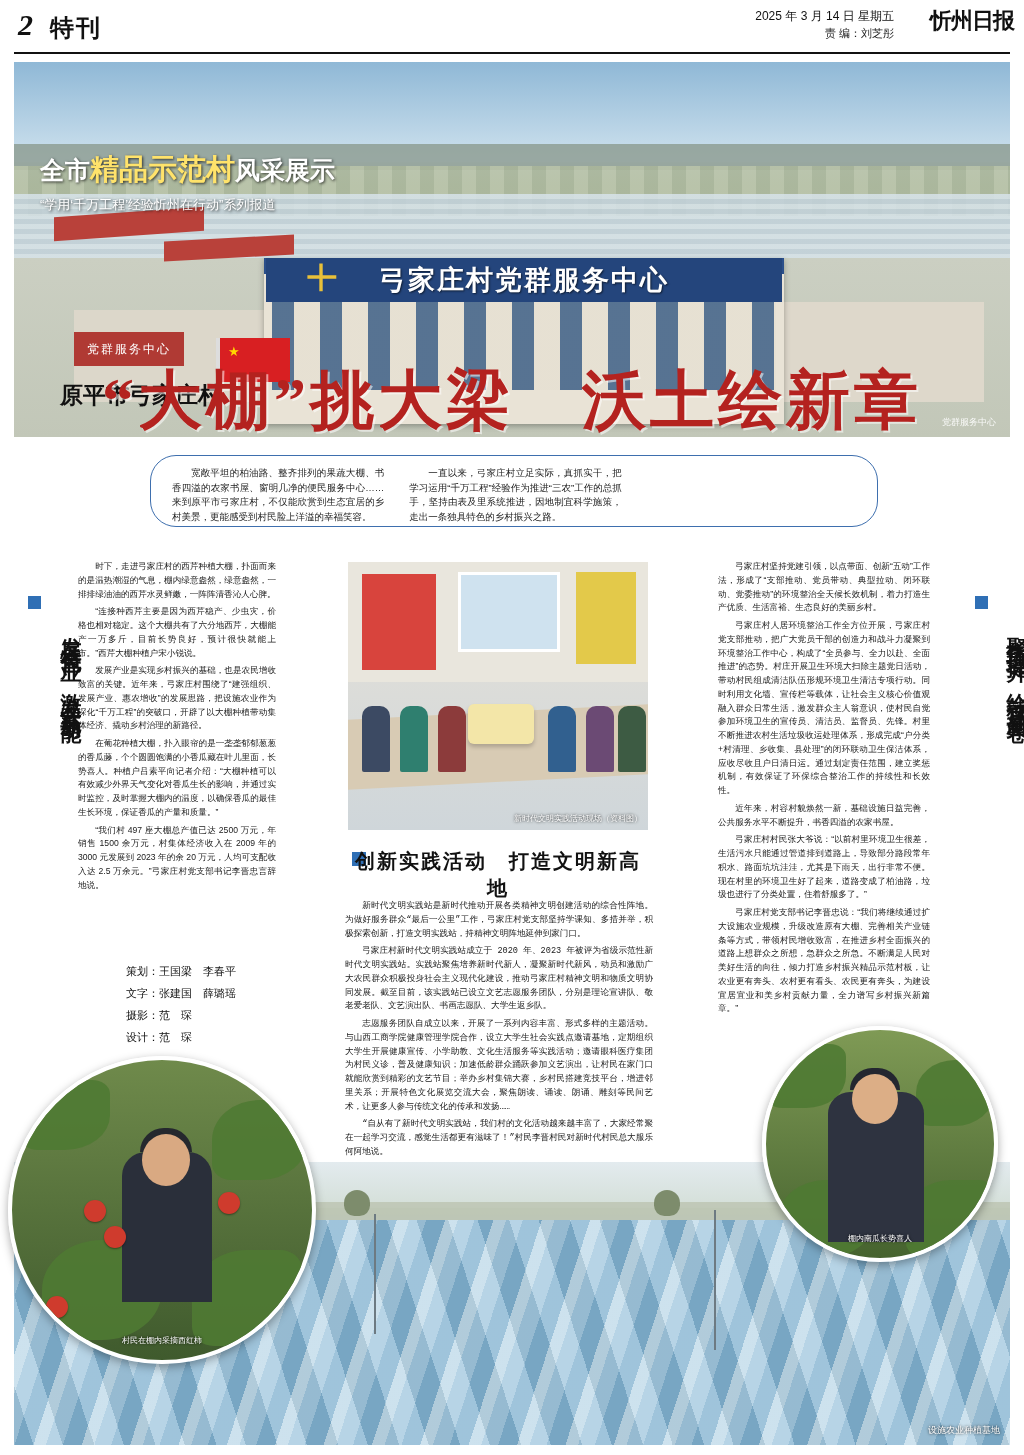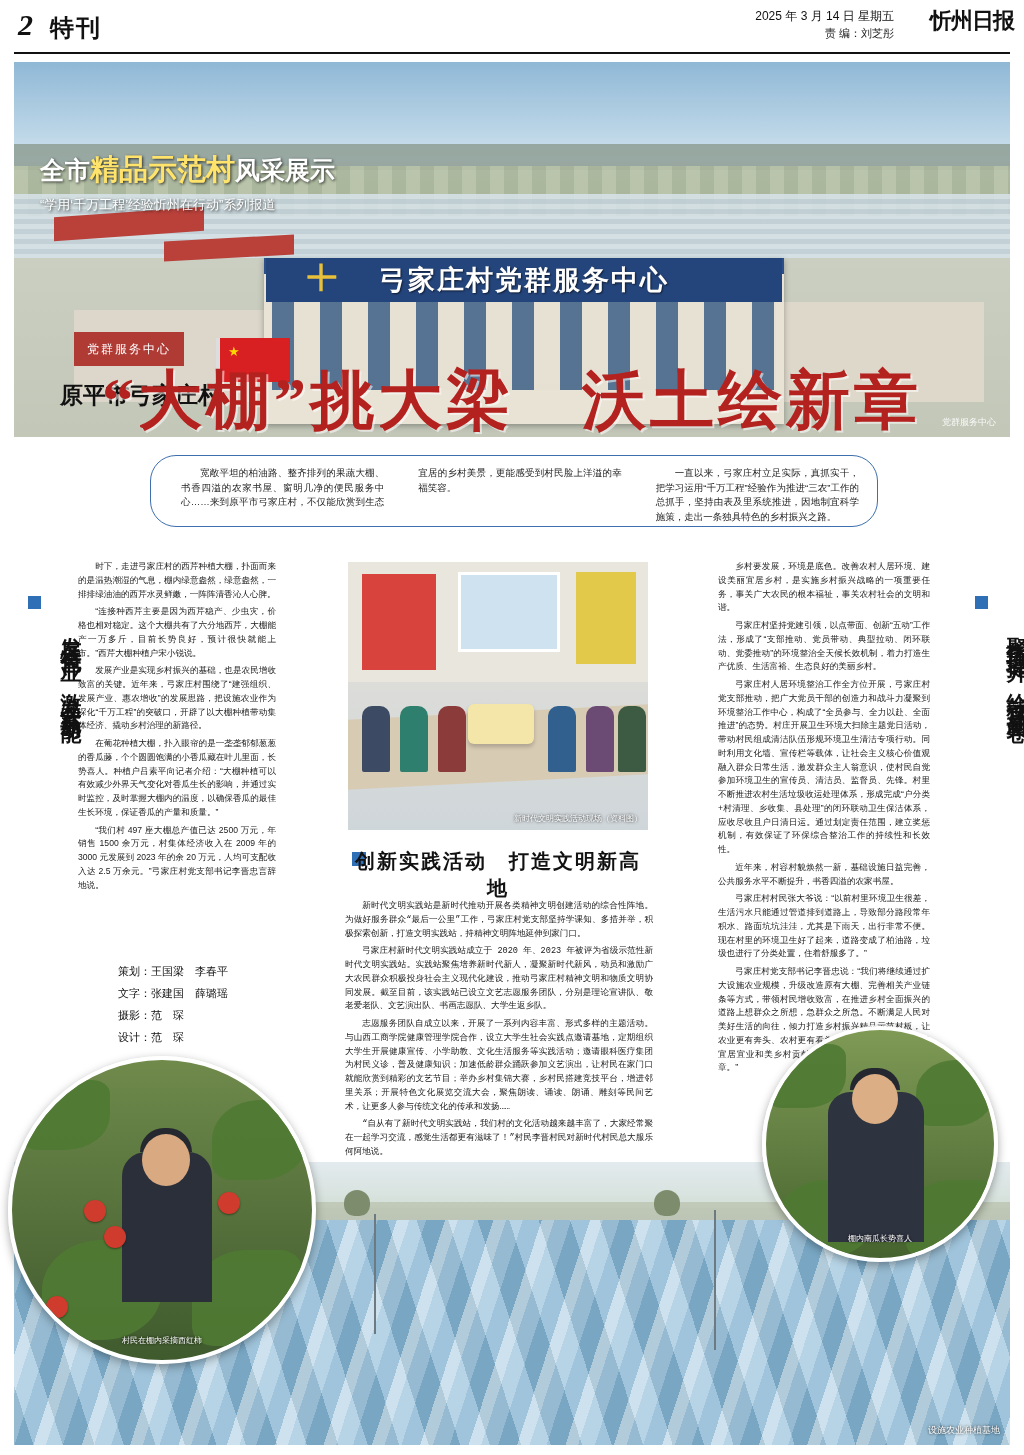--- a/index.html
+++ b/index.html
@@ -70,21 +70,21 @@
   
   .headline{position:absolute;left:14px;top:357px;width:996px;text-align:center;
     font-family:"Liberation Serif","DejaVu Serif",serif;font-weight:bold;font-size:64px;color:#b4221f;
     letter-spacing:4px;text-shadow:2px 2px 0 rgba(255,255,255,.55);}
 
   
   .leadbox{position:absolute;left:150px;top:455px;width:726px;height:70px;
     border:1px solid #3e6fae;border-radius:26px;}
   .leadbox .cols{position:absolute;left:18px;top:10px;width:690px;
     column-count:3;column-gap:22px;font-size:9.5px;line-height:1.55;color:#222;text-align:justify;}
-  .leadbox .cols p{margin:0 0 5px 12px;text-indent:2em;}
+  .leadbox .cols p{margin:0 0 5px 3px;text-indent:2em;}
 
   
   .vtitle{position:absolute;width:64px;writing-mode:vertical-rl;text-orientation:upright;
     font-family:"Liberation Serif","DejaVu Serif",serif;font-weight:bold;font-size:21px;
     letter-spacing:5px;color:#111;line-height:1.25;}
   .vmark{position:absolute;width:13px;height:13px;background:#2f6fb5;}
 
   
   .col{position:absolute;font-size:8.6px;line-height:1.6;text-align:justify;color:#1a1a1a;}
   .col p{margin:0 0 4px 0;text-indent:2em;}
@@ -104,21 +104,21 @@
   .mp-cake{position:absolute;left:120px;top:142px;width:66px;height:40px;background:#f3e6a8;border-radius:6px;
     box-shadow:0 3px 4px rgba(0,0,0,.2);}
   .mp-p{position:absolute;bottom:58px;width:28px;height:66px;border-radius:10px 10px 2px 2px;}
   .mid-caption{position:absolute;right:6px;bottom:6px;font-size:8px;color:#fff;text-shadow:0 0 3px #000;}
 
   .mid-head{position:absolute;left:348px;top:848px;width:300px;text-align:center;
     font-family:"Liberation Serif","DejaVu Serif",serif;font-weight:bold;font-size:20px;letter-spacing:2px;color:#111;}
   .mid-head-mark{position:absolute;left:352px;top:852px;width:14px;height:14px;background:#2f6fb5;}
 
   
-  .credits{position:absolute;left:118px;top:960px;width:170px;font-size:11px;line-height:2;
+  .credits{position:absolute;left:126px;top:960px;width:170px;font-size:11px;line-height:2;
     font-family:"Liberation Serif","DejaVu Serif",serif;color:#111;}
   .credits div{white-space:pre;}
 
   
   .pano{position:absolute;left:14px;top:1162px;width:996px;height:283px;overflow:hidden;
     background:linear-gradient(#dfe7ec 0%,#cfd9c8 14%,#b9c8d6 30%,#9fb6c9 100%);}
   .pano-sky{position:absolute;left:0;top:0;width:996px;height:46px;background:linear-gradient(#e3ebef,#d4dfd8);}
   .pano-tree{position:absolute;top:28px;width:26px;height:26px;background:#7d8c6c;border-radius:50% 50% 40% 40%;}
   .pano-gh{position:absolute;left:-40px;top:58px;width:1100px;height:230px;
     background:repeating-linear-gradient(108deg,#9fc6de 0 16px,#7fb0cf 16px 34px,#bcd8e8 34px 46px);}
@@ -241,21 +241,20 @@
     <p>弓家庄村新时代文明实践站成立于 2020 年、2023 年被评为省级示范性新时代文明实践站。实践站聚焦培养新时代新人，凝聚新时代新风，动员和激励广大农民群众积极投身社会主义现代化建设，推动弓家庄村精神文明和物质文明协同发展。截至目前，该实践站已设立文艺志愿服务团队，分别是理论宣讲队、敬老爱老队、文艺演出队、书画志愿队、大学生返乡队。</p>
     <p>志愿服务团队自成立以来，开展了一系列内容丰富、形式多样的主题活动。与山西工商学院健康管理学院合作，设立大学生社会实践点邀请基地，定期组织大学生开展健康宣传、小学助教、文化生活服务等实践活动；邀请眼科医疗集团为村民义诊，普及健康知识；加速低龄群众踊跃参加义艺演出，让村民在家门口就能欣赏到精彩的文艺节目；举办乡村集锦大赛，乡村民搭建竞技平台，增进邻里关系；开展特色文化展览交流大会，聚焦朗读、诵读、朗诵、雕刻等民间艺术，让更多人参与传统文化的传承和发扬……</p>
     <p>“自从有了新时代文明实践站，我们村的文化活动越来越丰富了，大家经常聚在一起学习交流，感觉生活都更有滋味了！”村民李晋村民对新时代村民总大服乐何阿地说。</p>
     <p>此外，弓家庄村党支部还以抗击国传承人赵丹龙为核心，着重打造新时代文明实践书屋室，加速弘扬传统文化和优秀民族文艺工艺，促进农民增收，挖掘乡村文化人才，培育乡村市遗传承人，让乡村文化能人带动村民文化产业逐渐发展壮大。同时村同时乡村振兴实训基地开设培训班、书法培训班，助力乡村文化振兴。</p>
   </div>
 
   <div class="vmark" style="left:975px;top:596px;"></div>
   <div class="vtitle" style="left:966px;top:620px;height:360px;">聚焦环境提升　绘就宜居新画卷</div>
 
   <div class="col col-right">
-    <p>乡村要发展，环境是底色。改善农村人居环境、建设美丽宜居乡村，是实施乡村振兴战略的一项重要任务，事关广大农民的根本福祉，事关农村社会的文明和谐。</p>
     <p>弓家庄村坚持党建引领，以点带面、创新“五动”工作法，形成了“支部推动、党员带动、典型拉动、闭环联动、党委推动”的环境整治全天候长效机制，着力打造生产优质、生活富裕、生态良好的美丽乡村。</p>
     <p>弓家庄村人居环境整治工作全方位开展，弓家庄村党支部推动，把广大党员干部的创造力和战斗力凝聚到环境整治工作中心，构成了“全员参与、全力以赴、全面推进”的态势。村庄开展卫生环境大扫除主题党日活动，带动村民组成清洁队伍形规环境卫生清洁专项行动。同时利用文化墙、宣传栏等载体，让社会主义核心价值观融入群众日常生活，激发群众主人翁意识，使村民自觉参加环境卫生的宣传员、清洁员、监督员、先锋。村里不断推进农村生活垃圾收运处理体系，形成完成“户分类+村清理、乡收集、县处理”的闭环联动卫生保洁体系，应收尽收且户日清日运。通过划定责任范围，建立奖惩机制，有效保证了环保综合整治工作的持续性和长效性。</p>
     <p>近年来，村容村貌焕然一新，基础设施日益完善，公共服务水平不断提升，书香四溢的农家书屋。</p>
     <p>弓家庄村村民张大爷说：“以前村里环境卫生很差，生活污水只能通过管道排到道路上，导致部分路段常年积水、路面坑坑洼洼，尤其是下雨天，出行非常不便。现在村里的环境卫生好了起来，道路变成了柏油路，垃圾也进行了分类处置，住着舒服多了。”</p>
     <p>弓家庄村党支部书记李晋忠说：“我们将继续通过扩大设施农业规模，升级改造原有大棚、完善相关产业链条等方式，带领村民增收致富，在推进乡村全面振兴的道路上想群众之所想，急群众之所急。不断满足人民对美好生活的向往，倾力打造乡村振兴精品示范村板，让农业更有奔头、农村更有看头、农民更有奔头，为建设宜居宜业和美乡村贡献力量，全力谱写乡村振兴新篇章。”</p>
   </div>
 
   <div class="pano">
     <div class="pano-sky"></div>
     <div class="pano-ridge"></div>

